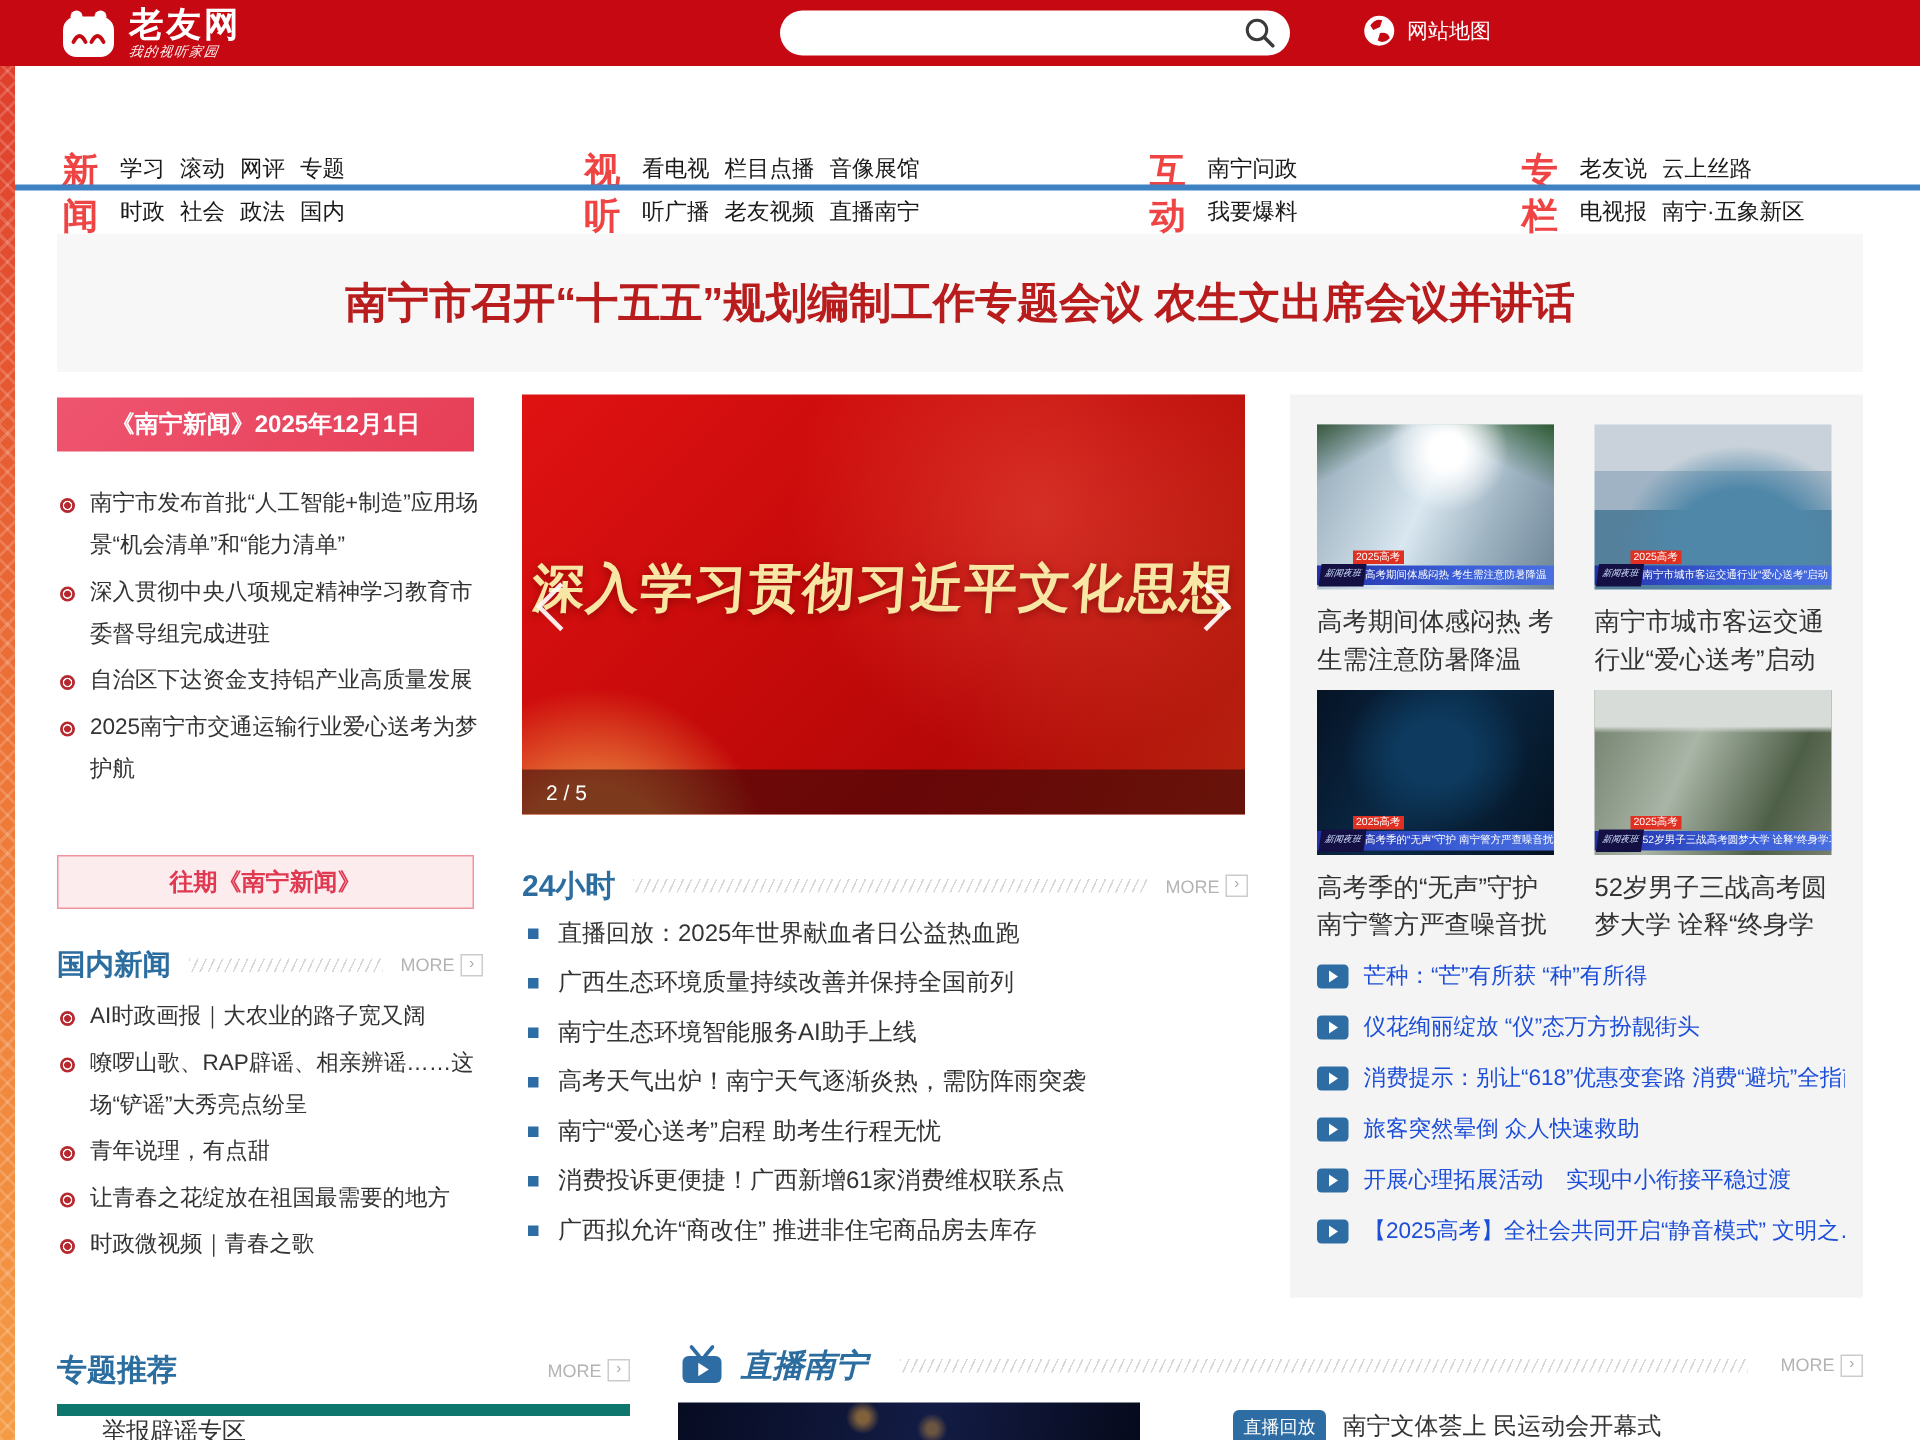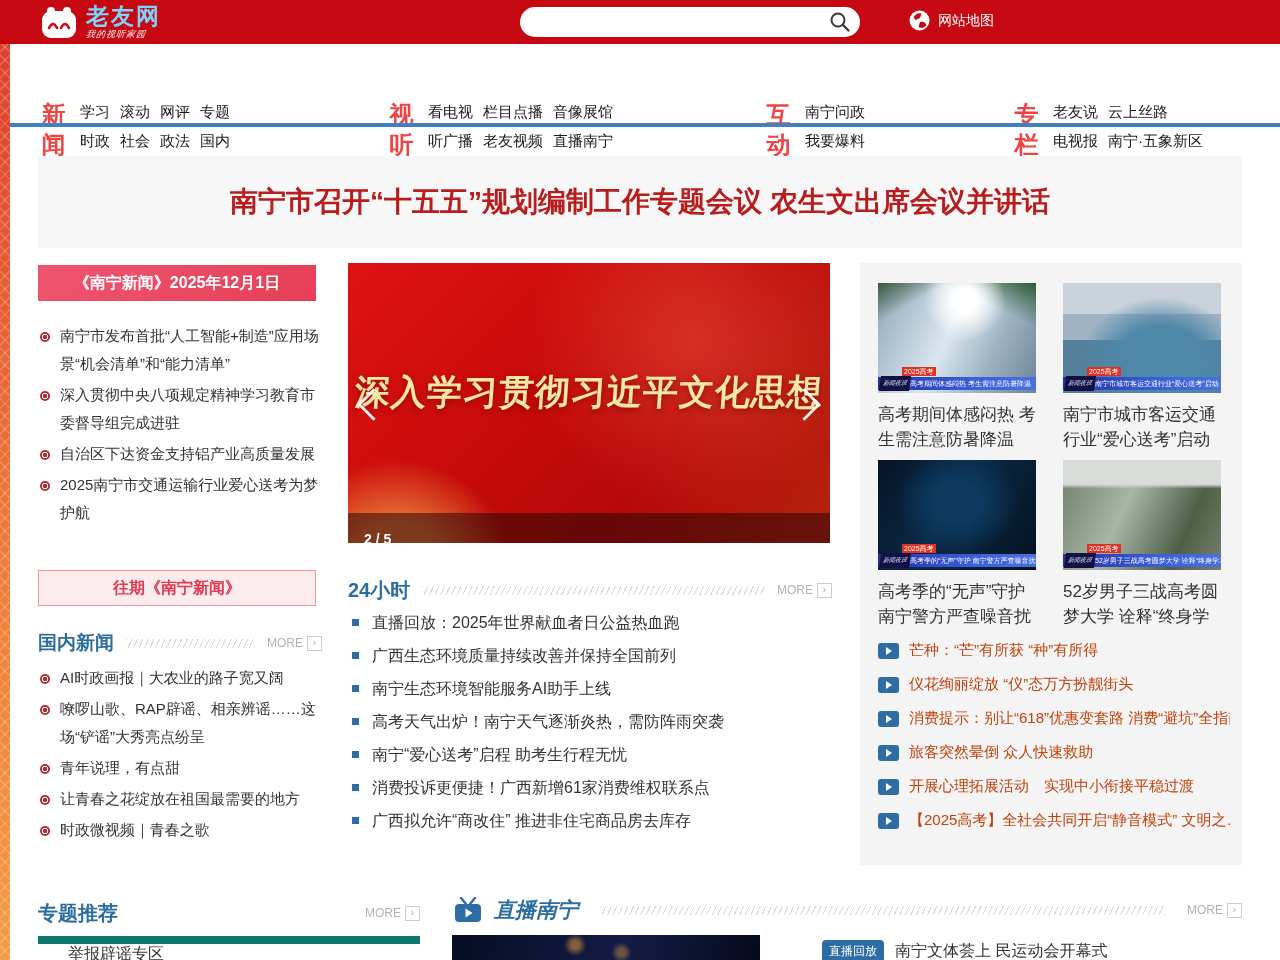--- a/index.html
+++ b/index.html
@@ -1,21 +1,21 @@
 <!DOCTYPE html>
 <html><head>
 <meta charset="utf-8">
 <style>
   html,body{margin:0;padding:0;}
   body{position:relative;width:1280px;height:960px;overflow:hidden;background:#fff;
        font-family:"Liberation Sans","DejaVu Sans",sans-serif;color:#333;}
   
   .topbar{position:absolute;left:0;top:0;width:1280px;height:44px;background:#c60812;}
   .logo{position:absolute;left:40px;top:4px;display:flex;align-items:center;gap:8px;cursor:pointer;}
-  .logo-name{color:#7dd3fc;font-size:23px;font-weight:bold;letter-spacing:2px;line-height:24px;}
+  .logo-name{color:#ffffff;font-size:23px;font-weight:bold;letter-spacing:2px;line-height:24px;}
   .logo-tag{color:#fff;font-size:9px;font-style:italic;transform:skewX(-8deg);letter-spacing:1px;opacity:.95;}
   .search{position:absolute;left:520px;top:7px;width:340px;height:30px;background:#fff;border-radius:15px;display:flex;align-items:center;}
   .search input{flex:1;border:none;outline:none;background:transparent;margin-left:15px;font-size:14px;color:#333;}
   .mag{margin-right:9px;display:flex;cursor:pointer;}
   .sitemap{position:absolute;left:908px;top:9px;display:flex;align-items:center;gap:7px;color:#fff;font-size:14px;cursor:pointer;}
   
   .navbar{position:absolute;left:0;top:44px;width:1280px;height:79px;background:#fff;}
   .nav-sep{position:absolute;left:0;top:123px;width:1280px;height:4px;background:#3e82c4;}
   .nav-group{position:absolute;top:56px;display:flex;gap:13px;}
   #g0{left:40px}#g1{left:388px}#g2{left:765px}#g3{left:1013px}
@@ -40,42 +40,42 @@
   .nn-list{position:absolute;left:38px;top:322px;width:284px;}
   .news-li{position:relative;padding-left:22px;font-size:15px;line-height:28px;color:#333;margin-bottom:3px;cursor:pointer;}
   .news-li::before{content:"";position:absolute;left:2px;top:10px;width:10px;height:10px;border-radius:50%;
     background:radial-gradient(circle,#b5292f 0 2px,#fff 2.5px 3px,#b5292f 3.4px 5px);}
   .archive-btn{position:absolute;left:38px;top:570px;width:276px;height:34px;background:#fdecee;
     border:1px solid #f0949f;color:#e03a52;font-weight:bold;font-size:16px;
     display:flex;align-items:center;justify-content:center;cursor:pointer;}
   .sec-head{display:flex;align-items:center;}
   .sec-title{font-size:19px;font-weight:bold;color:#2c6da0;white-space:nowrap;}
   .hatch{flex:1;height:9px;margin:0 12px;background:repeating-linear-gradient(115deg,#d8d8d8 0 1px,transparent 1px 5px);}
-  .more{display:flex;align-items:flex-start;gap:4px;color:#b3b3b3;font-size:12px;cursor:pointer;white-space:nowrap;}
+  .more{display:flex;align-items:center;gap:4px;color:#b3b3b3;font-size:12px;cursor:pointer;white-space:nowrap;}
   .more-box{width:13px;height:13px;border:1px solid #ccc;color:#aaa;font-size:10px;line-height:12px;text-align:center;}
   #domestic-head{position:absolute;left:38px;top:630px;width:284px;}
   #domestic-list{position:absolute;left:38px;top:664px;width:284px;}
   #topics-head{position:absolute;left:38px;top:900px;width:382px;border-bottom:8px solid #0f766e;padding-bottom:9px;}
   #topics-head .sec-title{font-size:20px;}
   #topics-item{position:absolute;left:68px;top:944px;font-size:16px;color:#333;cursor:pointer;}
   
   .carousel{position:absolute;left:348px;top:263px;width:482px;height:280px;overflow:hidden;cursor:pointer;
     background:
       radial-gradient(circle at 10% 112%, rgba(255,205,90,.55) 0 10%, transparent 22%),
       radial-gradient(circle at 72% 28%, rgba(255,120,90,.35), transparent 42%),
       linear-gradient(300deg, rgba(255,170,60,.18) 0%, transparent 35%),
       linear-gradient(135deg,#e01212 0%,#c50a0a 45%,#a30505 100%);}
   .car-title{position:absolute;left:0;right:0;top:106px;text-align:center;font-size:35px;font-weight:bold;
     color:#f7e6a4;transform:skewX(-4deg);text-shadow:0 2px 6px rgba(100,0,0,.55);letter-spacing:1px;white-space:nowrap;}
   .car-prev,.car-next{position:absolute;top:130px;width:20px;height:20px;cursor:pointer;
     border-left:3px solid rgba(255,255,255,.92);border-bottom:3px solid rgba(255,255,255,.92);}
   .car-prev{left:14px;transform:rotate(45deg);}
   .car-next{right:14px;transform:rotate(225deg);}
   .car-bar{position:absolute;left:0;bottom:0;width:100%;height:30px;background:rgba(40,8,8,.55);color:#fff;font-size:14px;}
-  .car-idx{position:absolute;left:16px;top:18px;font-weight:bold;}
+  .car-idx{position:absolute;left:16px;top:7px;}
   .car-cap{position:absolute;left:0;right:0;top:7px;text-align:center;}
   
   #h24-head{position:absolute;left:348px;top:577px;width:484px;}
   #h24-head .sec-title{font-size:20px;}
   #h24-list{position:absolute;left:348px;top:613px;width:494px;}
   .h24-li{position:relative;padding-left:24px;font-size:16px;line-height:20px;margin-bottom:13px;color:#333;
     white-space:nowrap;overflow:hidden;cursor:pointer;}
   .h24-li::before{content:"";position:absolute;left:4px;top:6px;width:7px;height:7px;background:#2e6da4;}
   
   .right-panel{position:absolute;left:860px;top:263px;width:382px;height:602px;background:#f4f4f4;}
@@ -97,21 +97,21 @@
       linear-gradient(180deg,#d8dcd8 0 22%, rgba(216,220,216,0) 26%),
       linear-gradient(115deg,#6f7d6a 0%,#a9b5a6 40%,#4e5f47 75%,#77806d 100%);}
   .tag{position:absolute;left:24px;bottom:17px;background:#e03022;color:#fff;font-size:7px;line-height:9px;padding:0 2px;}
   .bar{position:absolute;left:0;right:0;bottom:3px;height:13px;
     background:linear-gradient(90deg,#2330a8,#3a5fd8 60%,#4a6fe0);
     color:#fff;font-size:7px;line-height:13px;padding-left:32px;white-space:nowrap;overflow:hidden;}
   .chip{position:absolute;left:2px;bottom:2px;width:30px;height:15px;background:#141043;transform:skewX(-8deg);
     color:#cfe0ff;font-size:6px;line-height:15px;text-align:center;font-style:italic;overflow:hidden;}
   .vg-cap{margin-top:9px;font-size:17px;line-height:25px;color:#333;height:50px;overflow:hidden;}
   .vlist{position:absolute;left:878px;top:640px;width:352px;}
-  .vlist-li{display:flex;align-items:center;gap:10px;margin-bottom:13px;font-size:15px;color:#c2410c;
+  .vlist-li{display:flex;align-items:center;gap:10px;margin-bottom:13px;font-size:15px;color:#1d4ed8;
     white-space:nowrap;overflow:hidden;cursor:pointer;height:21px;}
   .play{flex:0 0 auto;width:21px;height:16px;background:#2e6da4;border-radius:3px;position:relative;}
   .play::after{content:"";position:absolute;left:8px;top:4px;border-left:6px solid #fff;
     border-top:4px solid transparent;border-bottom:4px solid transparent;}
   
   #live-head{position:absolute;left:452px;top:896px;width:790px;display:flex;align-items:center;gap:10px;}
   #live-head .sec-title{font-size:21px;font-style:italic;}
   #live-thumb{position:absolute;left:452px;top:935px;width:308px;height:25px;cursor:pointer;
     background:
       radial-gradient(circle at 40% 40%, rgba(240,170,60,.5) 0 2%, transparent 6%),

